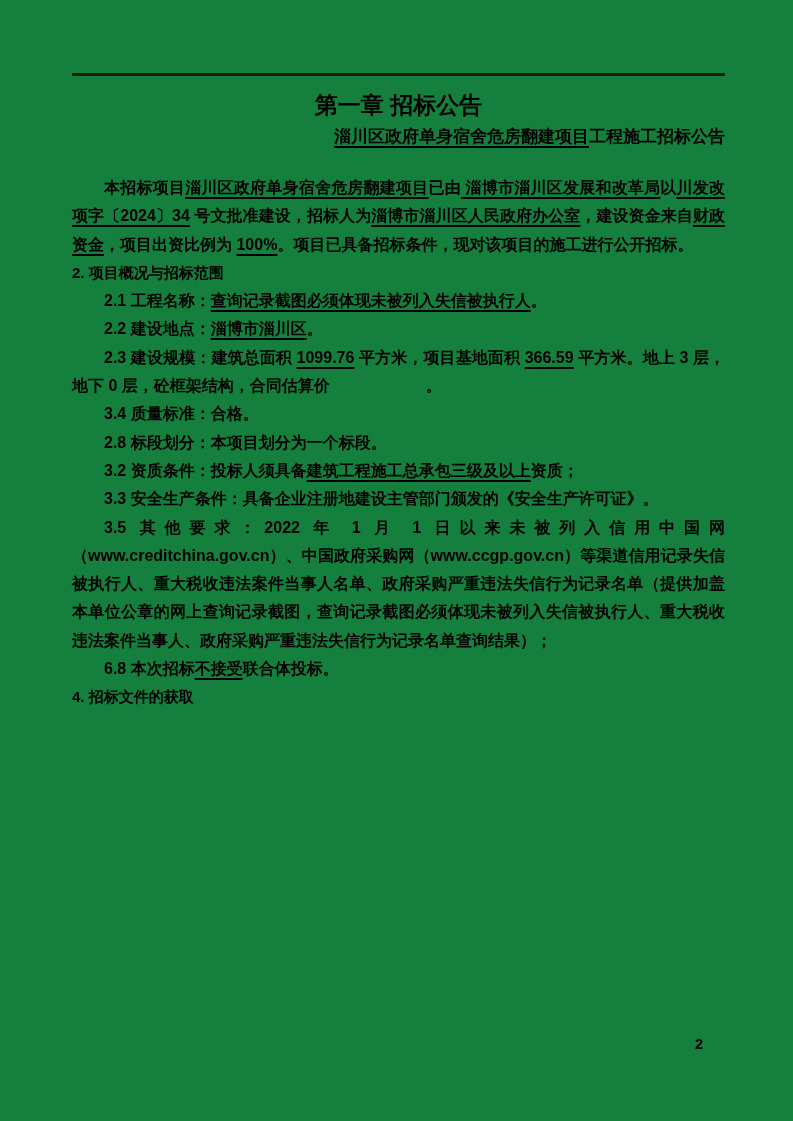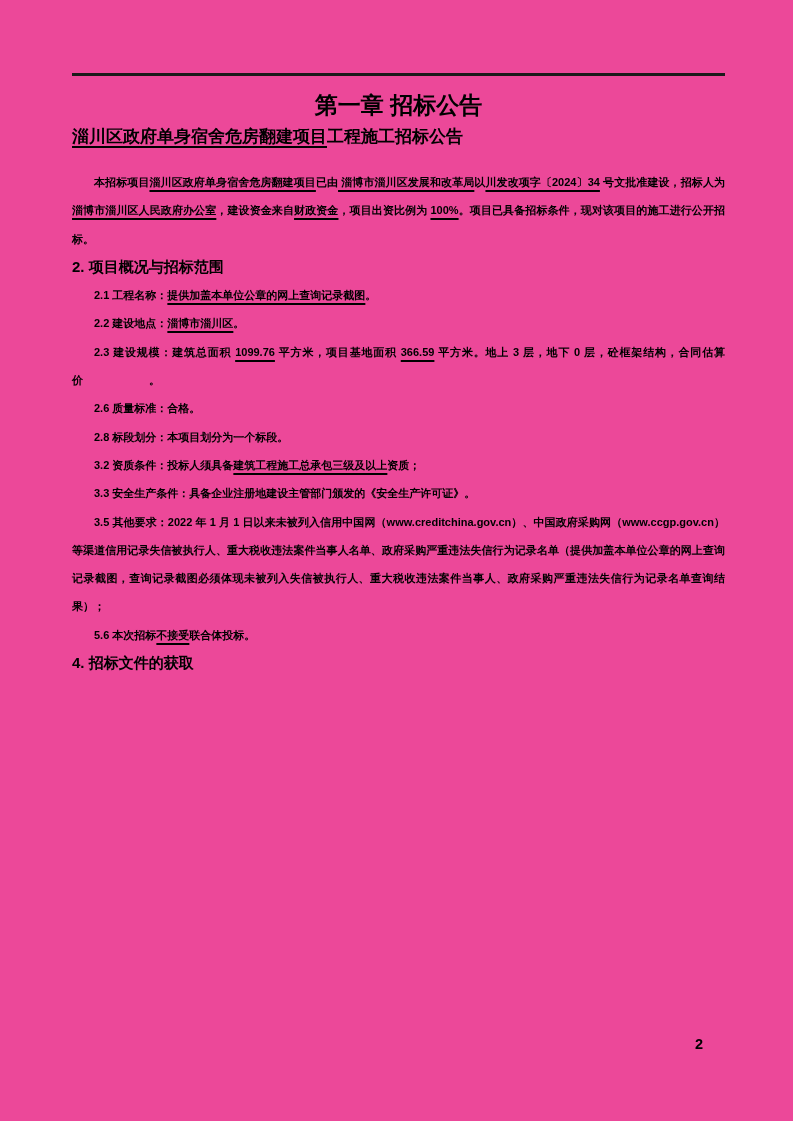--- a/index.html
+++ b/index.html
@@ -4,21 +4,21 @@
 <style>
   html, body {
     margin: 0;
     padding: 0;
     background: #ffffff;
   }
   .page {
     position: relative;
     width: 793px;
     height: 1121px;
-    background: #ec4899;
+    background: #15803d;
     overflow: hidden;
     font-family: "Liberation Sans", "DejaVu Sans", sans-serif;
     font-weight: 700;
     color: #000000;
   }
   .header-rule {
     position: absolute;
     left: 72px;
     top: 73px;
     width: 653px;
@@ -27,36 +27,36 @@
   }
   .doc-body {
     position: absolute;
     left: 72px;
     top: 88px;
     width: 653px;
   }
   .blk {
     margin: 0;
     white-space: pre-wrap;
-    font-size: 11px;
+    font-size: 16px;
     line-height: 28.3px;
     text-align: justify;
     letter-spacing: 0;
   }
   .chapter_title {
     text-align: center;
     font-size: 23px;
     line-height: 34px;
     text-indent: 0;
   }
   .doc_title {
-    text-align: left;
+    text-align: right;
     font-size: 17px;
     line-height: 30px;
-    margin-bottom: 16px;
+    margin-bottom: 22px;
     text-indent: 0;
   }
   .heading {
     font-size: 15px;
     text-indent: 0;
     text-align: left;
   }
   .para {
     text-indent: 2em;
   }
@@ -80,25 +80,25 @@
 </head>
 <body>
 
 <div class="page">
   <div class="header-rule"></div>
   <div class="doc-body">
       <p class="blk chapter_title"><span class="">第一章 招标公告</span></p>
       <p class="blk doc_title"><span class="u">淄川区政府单身宿舍危房翻建项目</span><span class="">工程施工招标公告</span></p>
       <p class="blk para"><span class="">本招标项目</span><span class="u">淄川区政府单身宿舍危房翻建项目</span><span class="">已由</span><span class="u"> 淄博市淄川区发展和改革局</span><span class="">以</span><span class="u">川发改项字〔2024〕34</span><span class=""> 号文批准建设，招标人为</span><span class="u">淄博市淄川区人民政府办公室</span><span class="">，建设资金来自</span><span class="u">财政资金</span><span class="">，项目出资比例为 </span><span class="u">100%</span><span class="">。项目已具备招标条件，现对该项目的施工进行公开招标。</span></p>
       <p class="blk heading"><span class="">2. 项目概况与招标范围</span></p>
-      <p class="blk para"><span class="">2.1 工程名称：</span><span class="u">提供加盖本单位公章的网上查询记录截图</span><span class="">。</span></p>
+      <p class="blk para"><span class="">2.1 工程名称：</span><span class="u">查询记录截图必须体现未被列入失信被执行人</span><span class="">。</span></p>
       <p class="blk para"><span class="">2.2 建设地点：</span><span class="u">淄博市淄川区</span><span class="">。</span></p>
       <p class="blk para"><span class="">2.3 建设规模：建筑总面积 </span><span class="u">1099.76</span><span class=""> 平方米，项目基地面积 </span><span class="u">366.59</span><span class=""> 平方米。地上 3 层，地下 0 层，砼框架结构，合同估算价　　　　　　。</span></p>
-      <p class="blk para"><span class="">2.6 质量标准：合格。</span></p>
+      <p class="blk para"><span class="">3.4 质量标准：合格。</span></p>
       <p class="blk para"><span class="">2.8 标段划分：本项目划分为一个标段。</span></p>
       <p class="blk para"><span class="">3.2 资质条件：投标人须具备</span><span class="u">建筑工程施工总承包三级及以上</span><span class="">资质；</span></p>
       <p class="blk para"><span class="">3.3 安全生产条件：具备企业注册地建设主管部门颁发的《安全生产许可证》。</span></p>
       <p class="blk para"><span class="">3.5 其他要求：2022 年 1 月 1 日以来未被列入信用中国网（www.creditchina.gov.cn）、中国政府采购网（www.ccgp.gov.cn）等渠道信用记录失信被执行人、重大税收违法案件当事人名单、政府采购严重违法失信行为记录名单（提供加盖本单位公章的网上查询记录截图，查询记录截图必须体现未被列入失信被执行人、重大税收违法案件当事人、政府采购严重违法失信行为记录名单查询结果）；</span></p>
-      <p class="blk para"><span class="">5.6 本次招标</span><span class="u">不接受</span><span class="">联合体投标。</span></p>
+      <p class="blk para"><span class="">6.8 本次招标</span><span class="u">不接受</span><span class="">联合体投标。</span></p>
       <p class="blk heading"><span class="">4. 招标文件的获取</span></p>
     </div>
   <div class="page-number">2</div>
 </div>
 
 </body></html>

